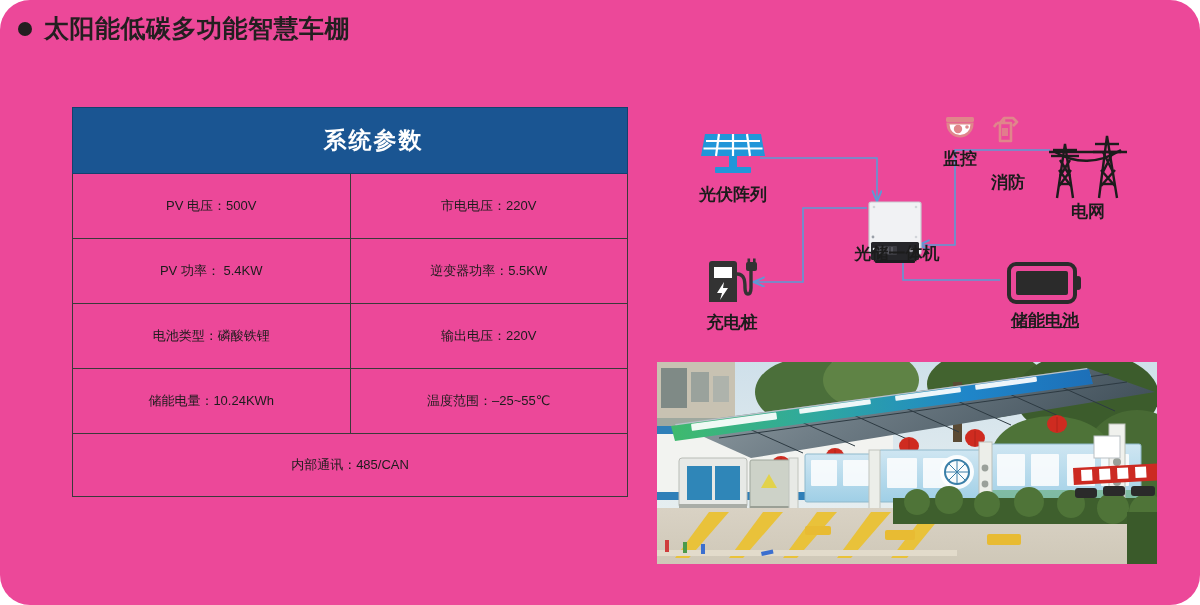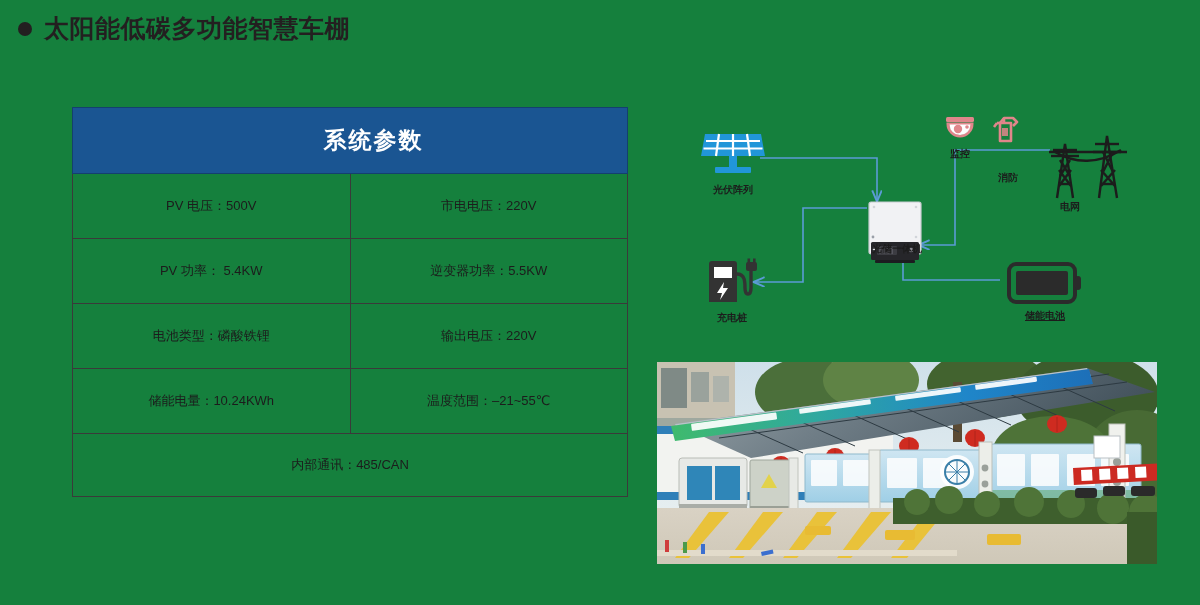--- a/index.html
+++ b/index.html
@@ -6,21 +6,22 @@
   html, body {
     margin: 0; padding: 0;
     width: 1200px; height: 605px;
     background: #ffffff;
     font-family: "Liberation Sans", "DejaVu Sans", sans-serif;
     overflow: hidden;
   }
   #page {
     position: relative;
     width: 1200px; height: 605px;
-    background: #15803d;
+    background: #ec4899;
+    border-radius: 30px;
   }
 
   
   #title-row {
     position: absolute;
     left: 18px; top: 12px;
     display: flex; align-items: center; gap: 12px;
   }
   #bullet-dot {
     width: 14px; height: 14px;
@@ -69,21 +70,21 @@
   
   #flow-diagram {
     position: absolute;
     left: 655px; top: 100px;
     width: 510px; height: 250px;
   }
   #flow-diagram svg { display: block; }
 
   .node-label {
     position: absolute;
-    font-size: 10px;
+    font-size: 17px;
     color: #1c1c1c;
     font-weight: 700;
     white-space: nowrap;
     text-align: center;
   }
 
   .node-icon { position: absolute; }
 
   
   #carport-photo {
@@ -116,21 +117,21 @@
       <tr>
         <td class="cell">PV 功率： 5.4KW</td>
         <td class="cell">逆变器功率：5.5KW</td>
       </tr>
       <tr>
         <td class="cell">电池类型：磷酸铁锂</td>
         <td class="cell">输出电压：220V</td>
       </tr>
       <tr>
         <td class="cell">储能电量：10.24KWh</td>
-        <td class="cell">温度范围：–21~55℃</td>
+        <td class="cell">温度范围：–25~55℃</td>
       </tr>
       <tr>
         <td class="full" colspan="2">内部通讯：485/CAN</td>
       </tr>
     </tbody>
   </table>
 
   <div id="flow-diagram">
 
     <svg width="510" height="250" viewBox="0 0 510 250">
@@ -210,21 +211,21 @@
           <line x1="12" y1="54" x2="24" y2="54"></line>
 
           <path d="M52,68 L60,6 L70,68"></path>
           <line x1="48" y1="14" x2="72" y2="14"></line>
           <line x1="46" y1="22" x2="74" y2="22"></line>
           <path d="M54,56 L68,40 M54,40 L68,56 M56,42 L66,22 M56,22 L66,42"></path>
           <line x1="54" y1="54" x2="68" y2="54"></line>
         </g>
       </svg>
     </div>
-    <div class="node-label" style="left:380px; top:100px; width:70px;">电网</div>
+    <div class="node-label" style="left:398px; top:100px; width:70px;">电网</div>
 
     <div class="node-icon" style="left:212px; top:100px;">
       <svg width="56" height="66" viewBox="0 0 56 66">
         <rect x="2" y="2" width="52" height="52" rx="2" fill="#f1f2f4" stroke="#c9ccd1" stroke-width="1.2"></rect>
         <rect x="4" y="42" width="48" height="18" rx="1.5" fill="#26262a"></rect>
         <rect x="10" y="46" width="20" height="9" rx="1" fill="#3c3c42"></rect>
         <g fill="#56565e">
           <rect x="12" y="47" width="2" height="7"></rect>
           <rect x="16" y="47" width="2" height="7"></rect>
           <rect x="20" y="47" width="2" height="7"></rect>

